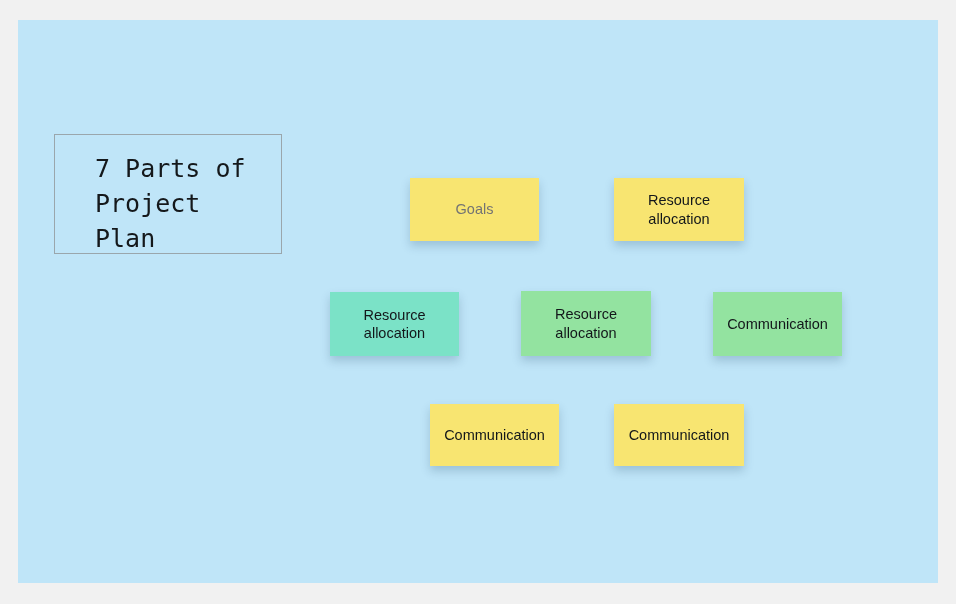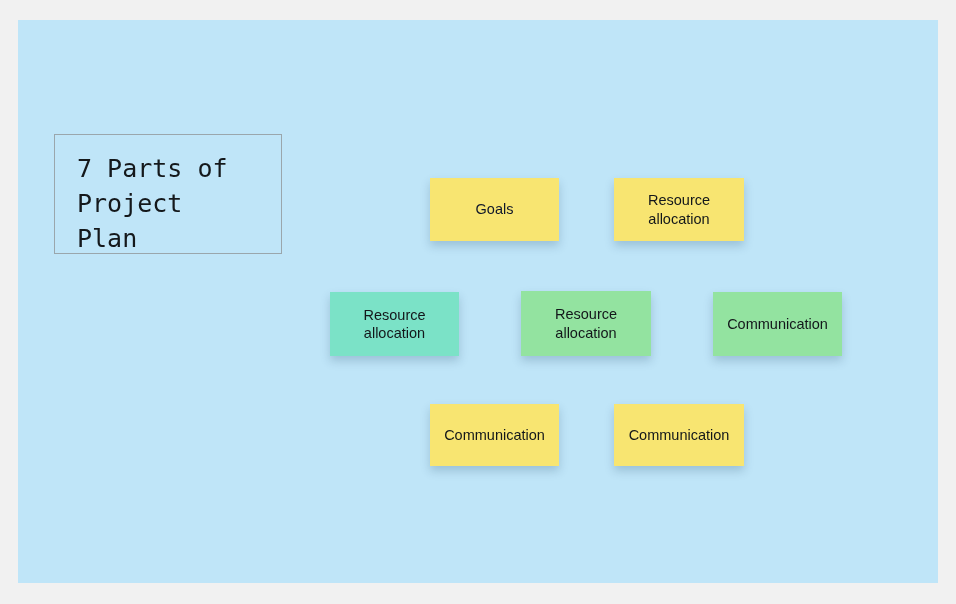--- a/index.html
+++ b/index.html
@@ -28,21 +28,21 @@
   
   #title-card {
     position: absolute;
     left: 36px;
     top: 114px;
     width: 228px;
     height: 120px;
     box-sizing: border-box;
     border: 1px solid #9aa6ac;
     background: transparent;
-    padding: 16px 0 0 22px;
+    padding: 16px 0 0 40px;
   }
   #title-card .title-text {
     font-family: "DejaVu Sans Mono", "Liberation Mono", monospace;
     font-size: 25px;
     line-height: 35px;
     color: #14181b;
     letter-spacing: 0px;
     white-space: pre-line;
   }
 
@@ -66,21 +66,21 @@
 
 <div id="canvas" style="left: 18px; top: 20px; width: 920px; height: 563px; background: rgb(191, 229, 248);">
 
   <div id="title-card" style="left: 36px; top: 114px; width: 228px; height: 120px; border-color: rgb(154, 166, 172);">
     <div class="title-text" style="color: rgb(20, 24, 27);">7 Parts of
 Project
 Plan</div>
   </div>
 
   <div id="notes-layer">
-      <div class="note" style="left: 412px; top: 158px; width: 129px; height: 63px; background: rgb(248, 229, 113); color: #0f172a;">
+      <div class="note" style="left: 392px; top: 158px; width: 129px; height: 63px; background: rgb(248, 229, 113); color: #737373;">
         <span>Goals</span>
       </div>
       <div class="note" style="left: 596px; top: 158px; width: 130px; height: 63px; background: rgb(248, 229, 113); color: rgb(19, 23, 26);">
         <span>Resource allocation</span>
       </div>
       <div class="note" style="left: 312px; top: 272px; width: 129px; height: 64px; background: rgb(123, 226, 199); color: rgb(19, 23, 26);">
         <span>Resource allocation</span>
       </div>
       <div class="note" style="left: 503px; top: 271px; width: 130px; height: 65px; background: rgb(147, 227, 160); color: rgb(19, 23, 26);">
         <span>Resource allocation</span>

